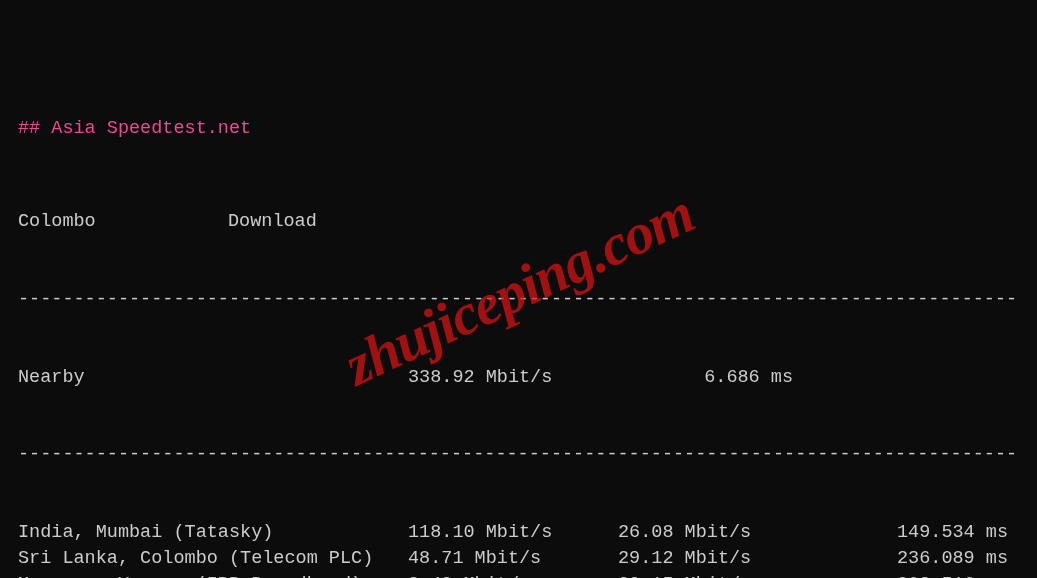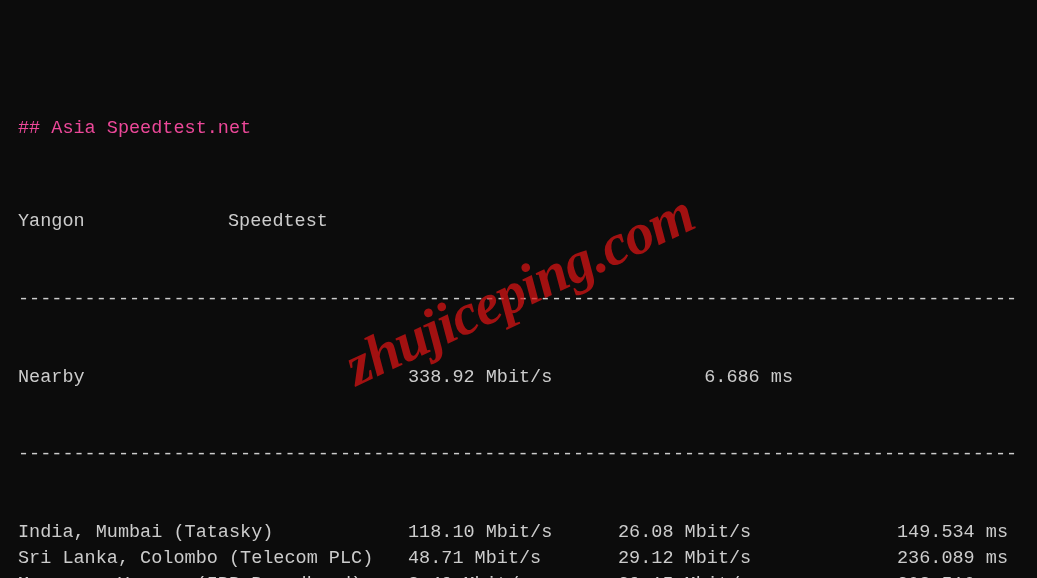--- a/index.html
+++ b/index.html
@@ -64,22 +64,22 @@
     }
   </style>
 </head>
 <body>
 
 
 
 <div class="heading">## Asia Speedtest.net</div>
 
 <div class="row">
-  <span class="col-upload">Yangon</span>
-  <span class="col-download">Speedtest</span>
+  <span class="col-upload">Colombo</span>
+  <span class="col-download">Download</span>
 </div>
 
 <div class="divider">---------------------------------------------------------------------------------------------</div>
 
 <div class="row">
   <span class="col-location">Nearby</span>
   <span class="col-upload">338.92 Mbit/s</span>
   <span class="col-ping">6.686 ms</span>
 </div>
 

